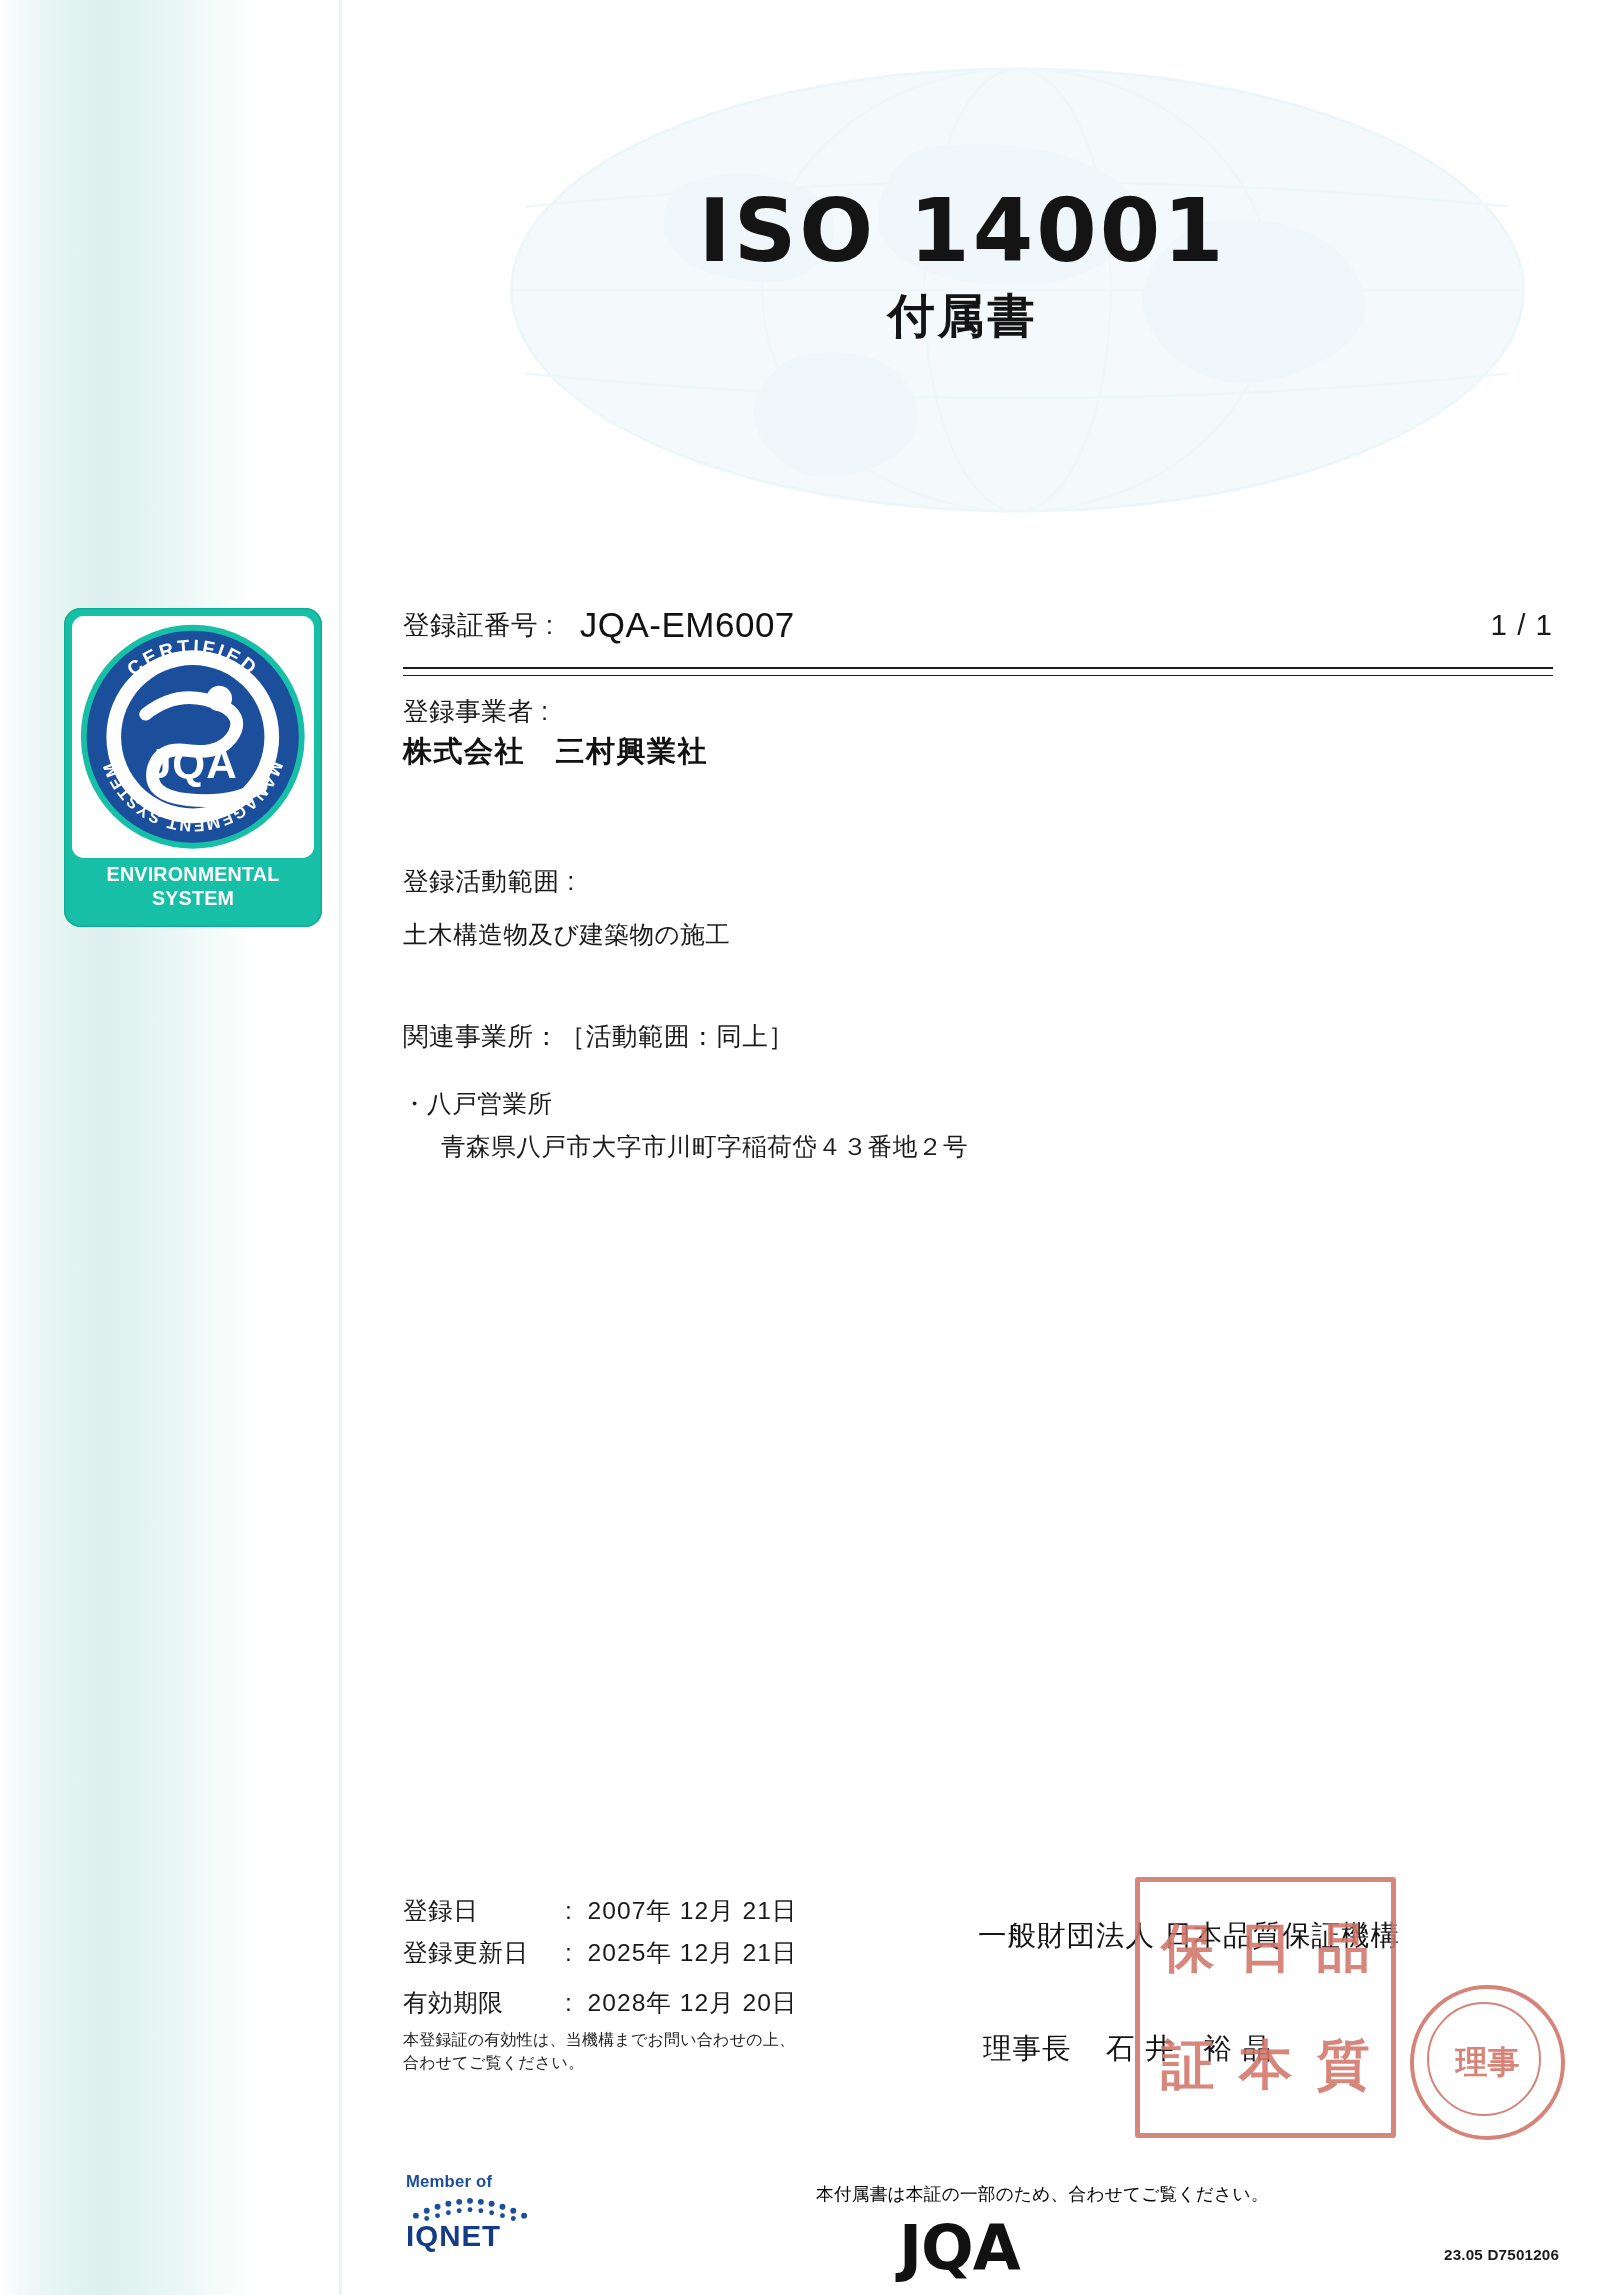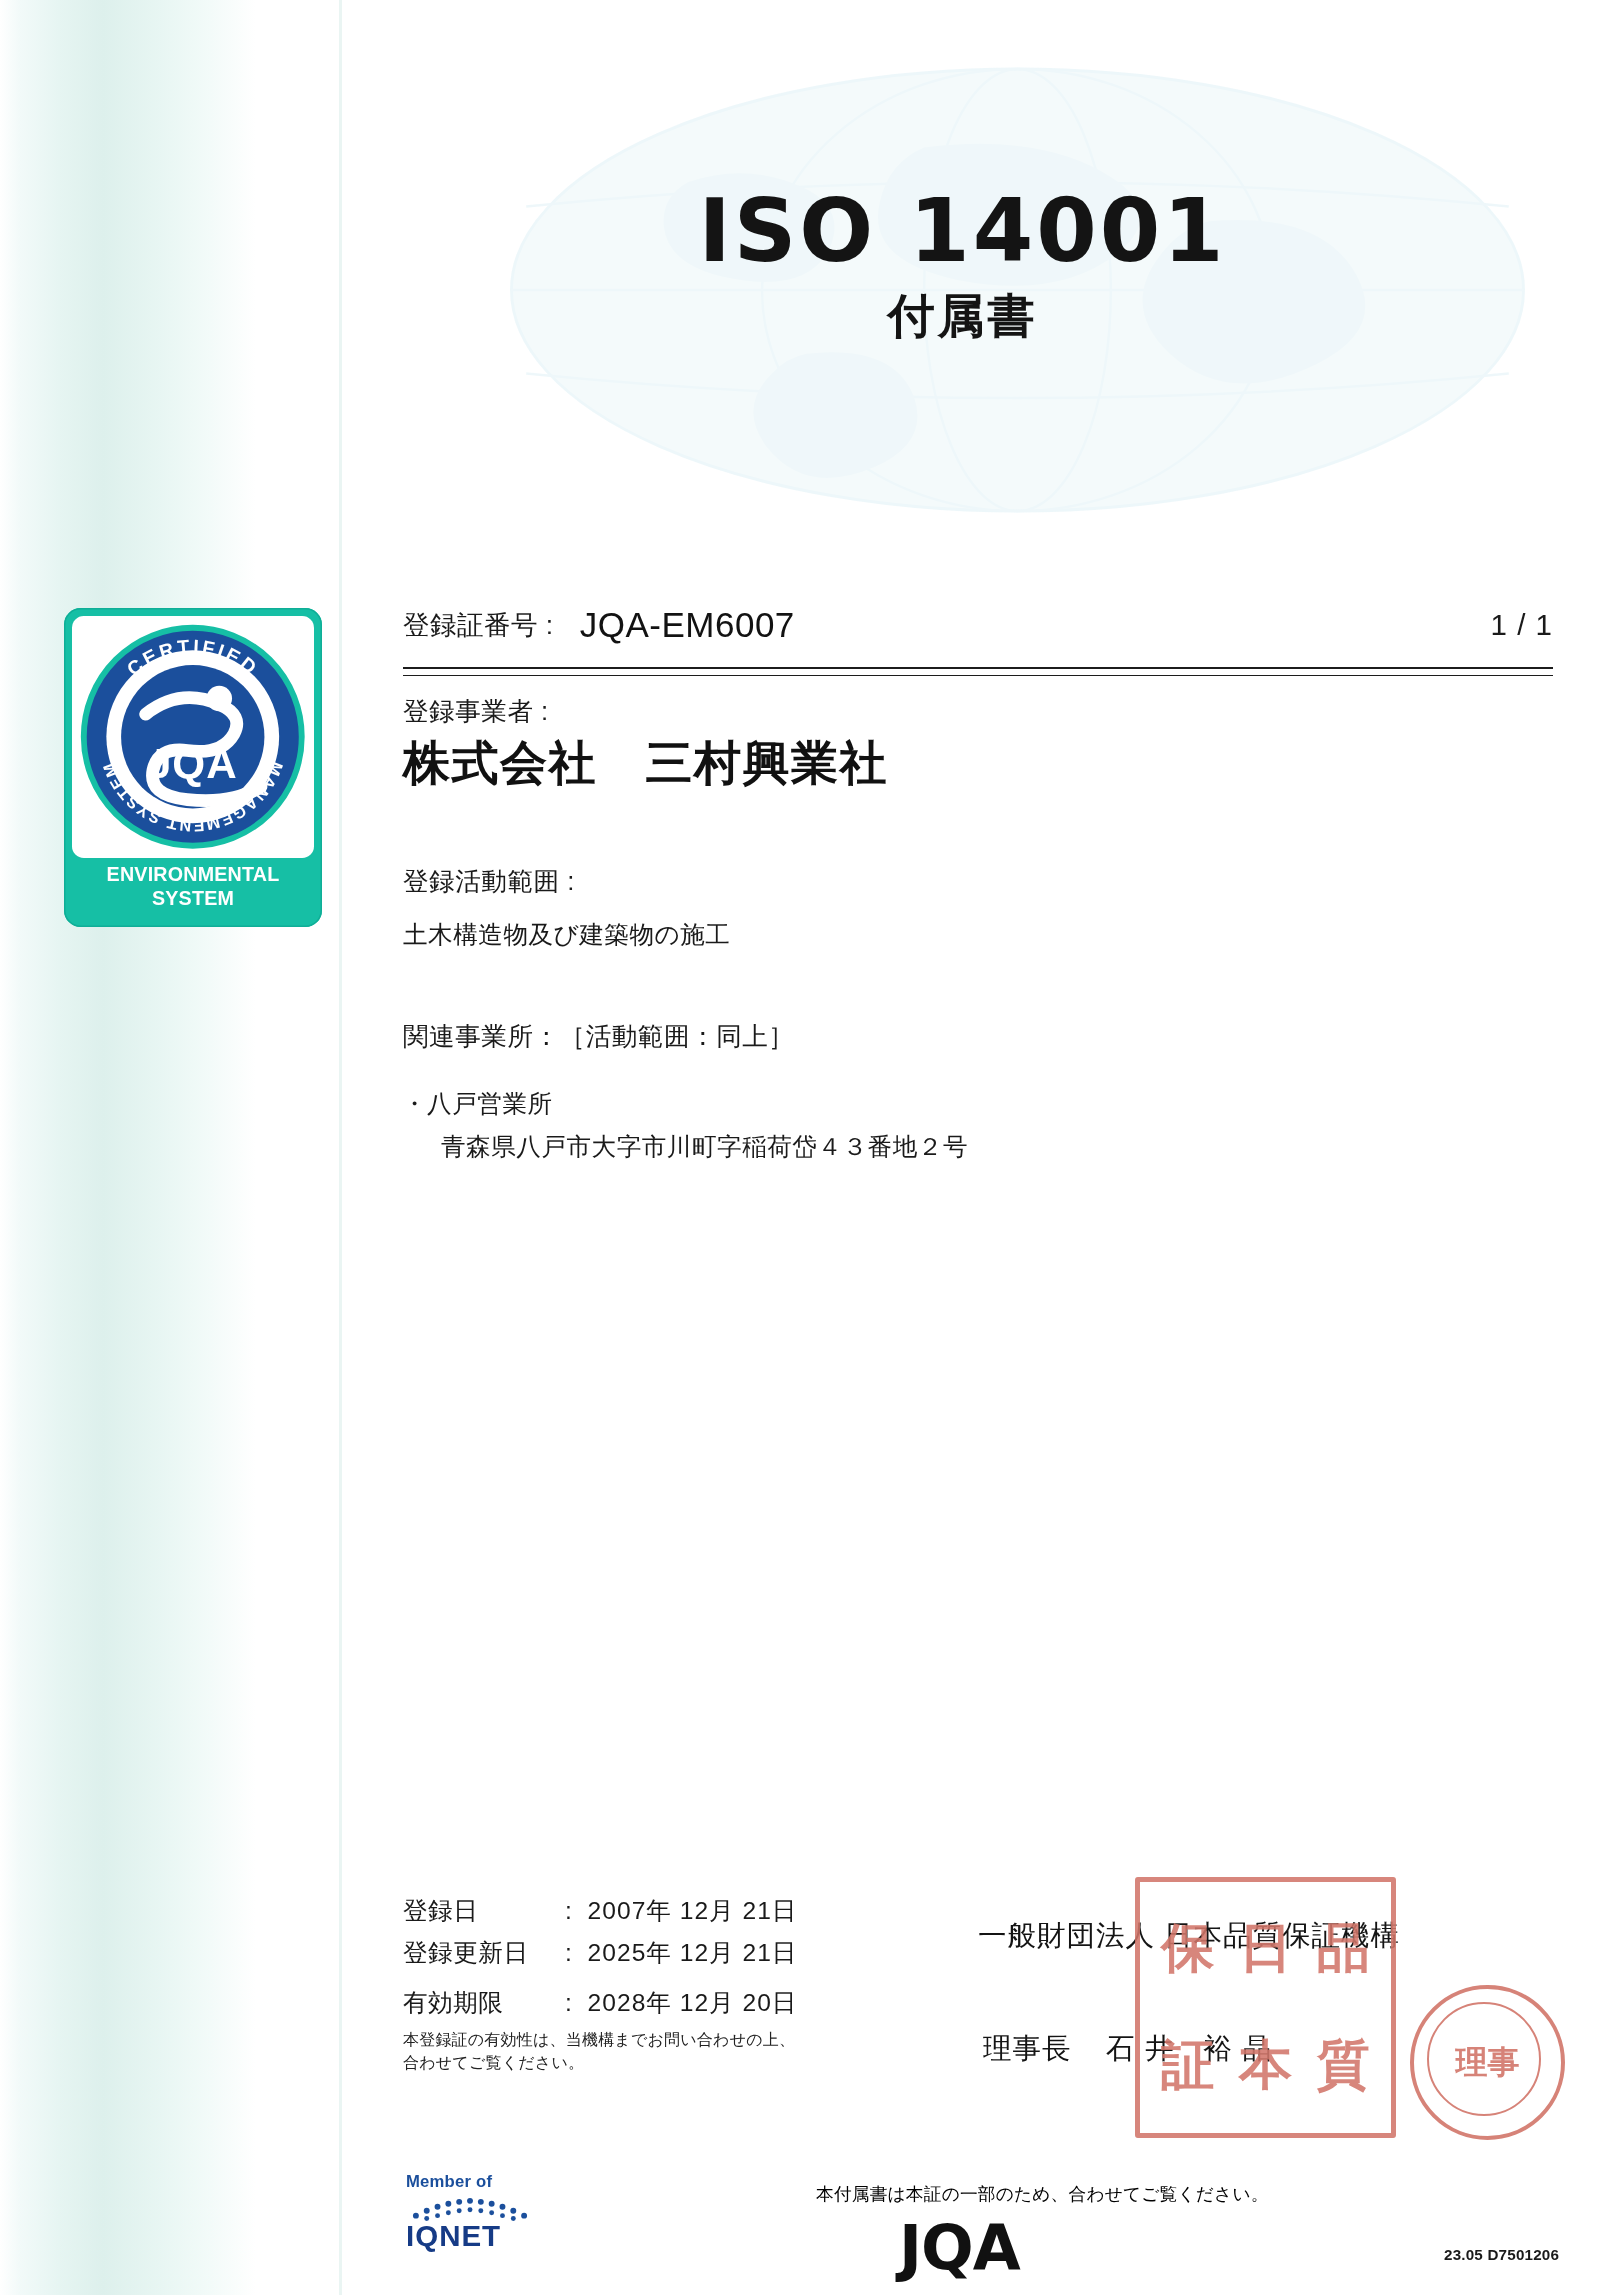--- a/index.html
+++ b/index.html
@@ -154,21 +154,21 @@
   .label-line {
     position: absolute;
     font-size: 25.6px;
     letter-spacing: 0.5px;
     color: #1a1a1a;
   }
   .company-name {
     position: absolute;
     left: 403px;
     top: 732px;
-    font-size: 47px;
+    font-size: 29px;
     font-weight: bold;
     letter-spacing: 1.5px;
     color: #111111;
   }
   .body-line {
     position: absolute;
     font-size: 24.6px;
     letter-spacing: 0.5px;
     color: #1a1a1a;
   }

